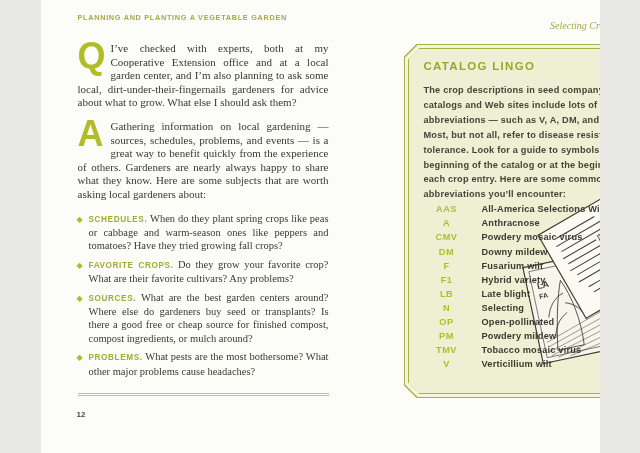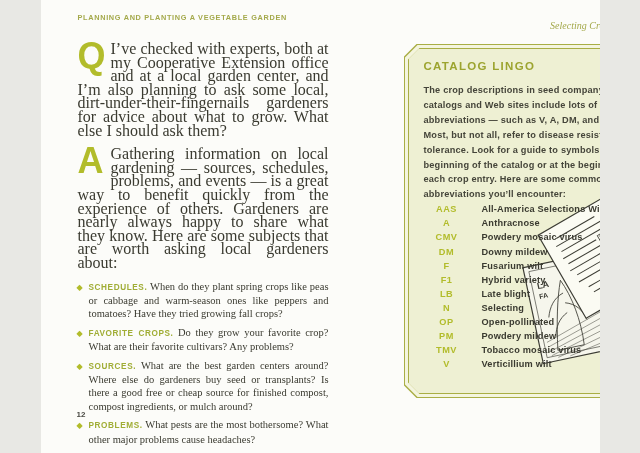--- a/index.html
+++ b/index.html
@@ -20,21 +20,21 @@
     font-size:7.3px; letter-spacing:0.7px; color:var(--olive,#a4a94b);
   }
   .content-left { position:absolute; left:37px; top:42px; width:251px; }
   .qa-block { margin-bottom:10px; }
   .drop-letter {
     float:left; width:33px; height:28px;
     font-family:"Liberation Sans", sans-serif; font-weight:bold;
     font-size:36px; line-height:28px; color:var(--bright,#b2bc2b);
   }
   .qa-text {
-    font-size:16px; line-height:13.6px; text-align:justify;
+    font-size:11px; line-height:13.6px; text-align:justify;
     color:#3a3a30;
   }
   .bullets { list-style:none; margin-top:8px; }
   .bullets li {
     position:relative; padding-left:11px; margin-bottom:5px;
     font-size:10.5px; line-height:13.4px; text-align:justify; color:#3a3a30;
   }
   .diamond {
     position:absolute; left:-1px; top:1px;
     font-size:8px; color:var(--bright,#b2bc2b);

